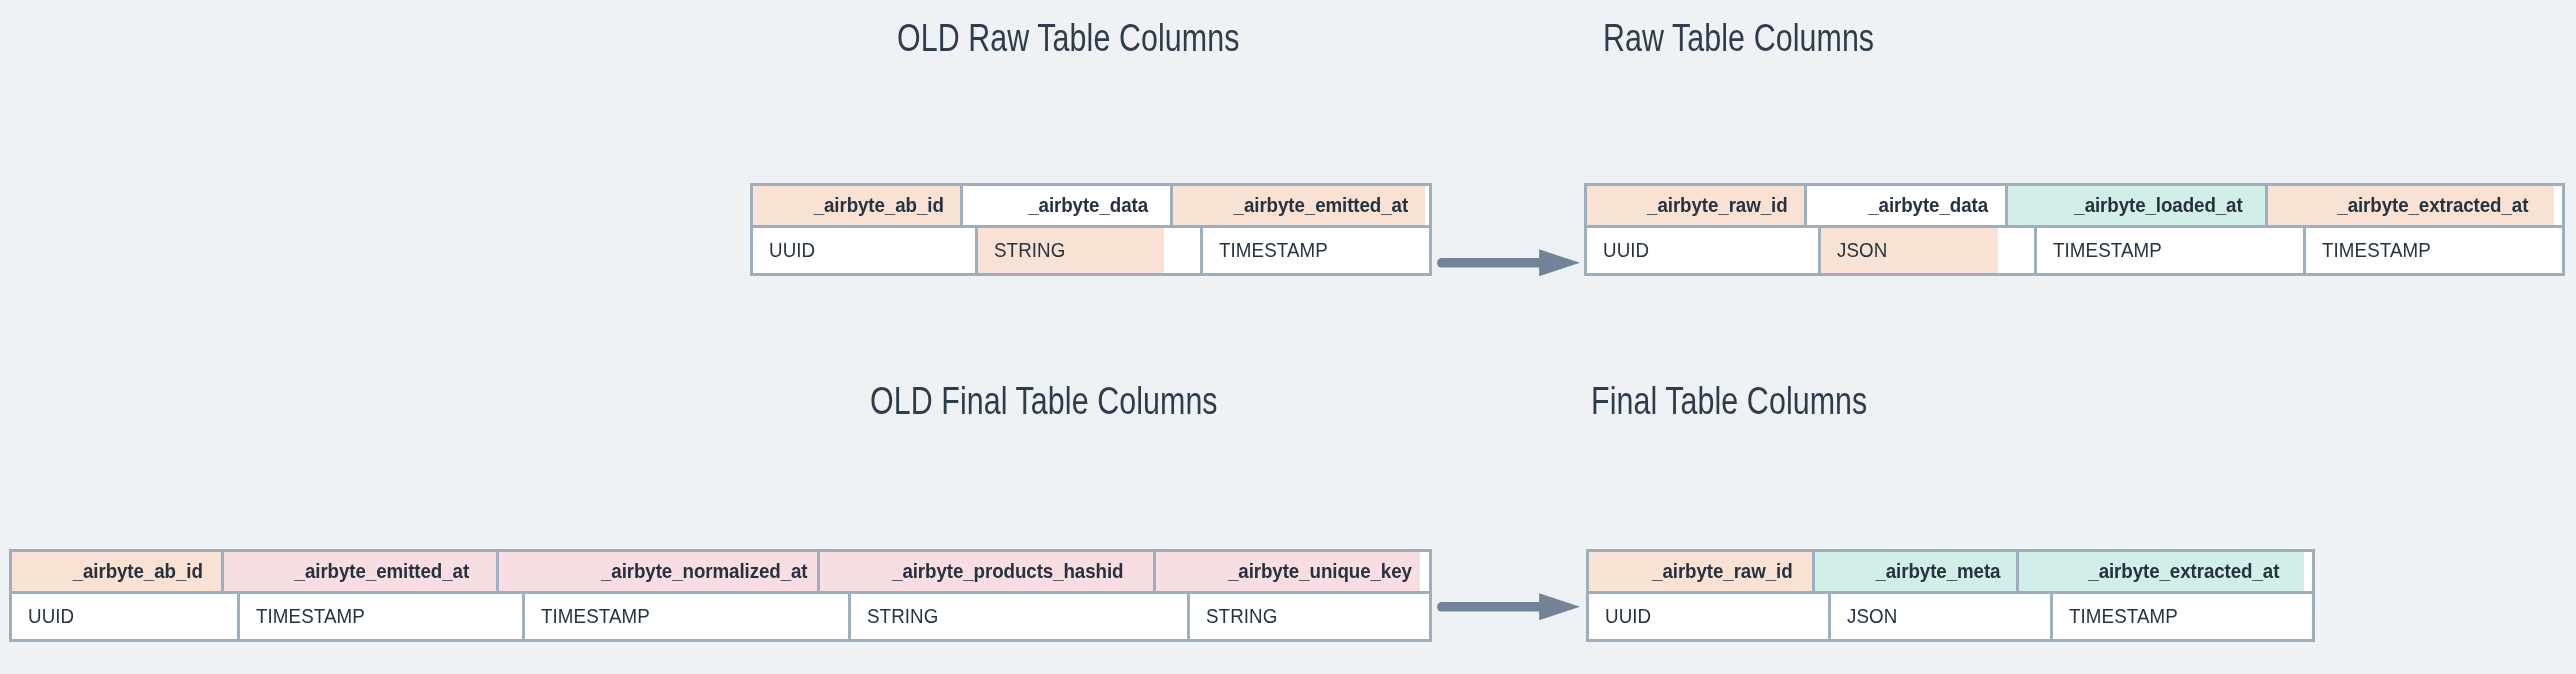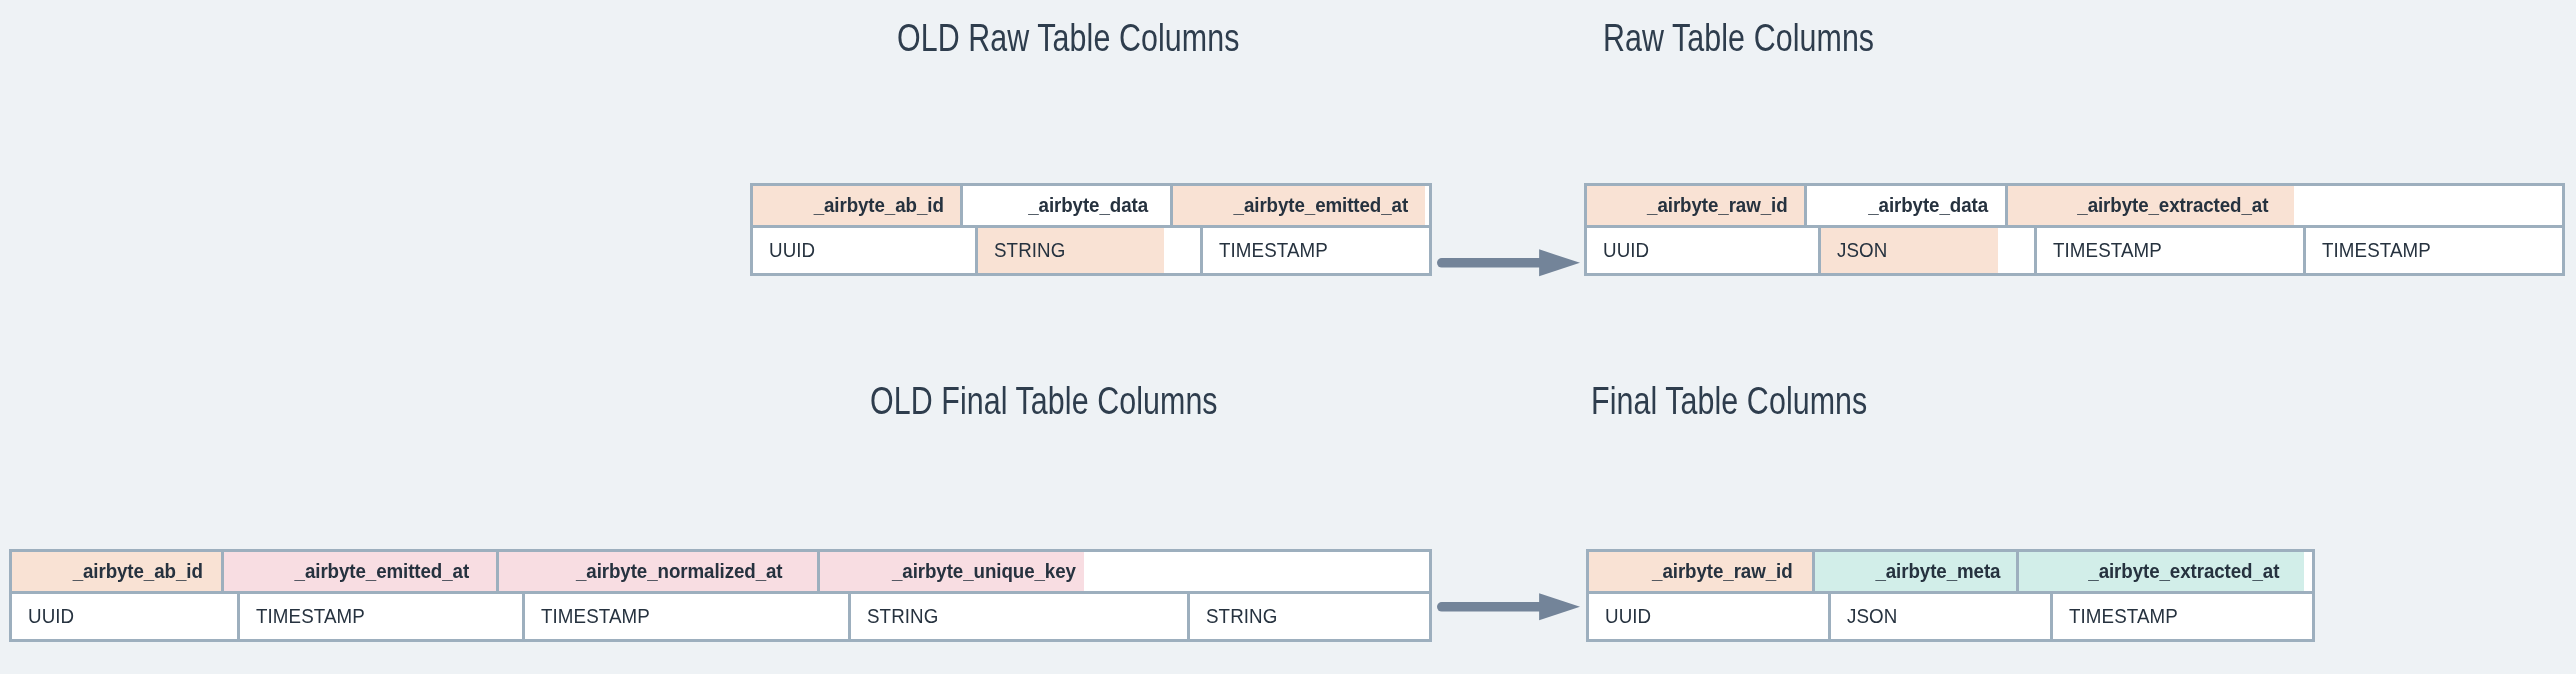--- a/index.html
+++ b/index.html
@@ -141,20 +141,23 @@
   </svg>
 
   <div class="tbl" style="left:1584px; top:183px; width:981px;">
     <div class="trow head">
       <div class="cell fill-peach" style="width:217px;">
         <span>_airbyte_raw_id</span>
       </div>
       <div class="cell fill-white" style="width:201px;">
         <span>_airbyte_data</span>
       </div>
+      <div class="cell fill-teal" style="width:260px;">
+        <span>_airbyte_loaded_at</span>
+      </div>
       <div class="cell fill-peach" style="width:289px;">
         <span>_airbyte_extracted_at</span>
       </div>
     </div>
     <div class="trow body">
       <div class="cell fill-white" style="width:217px;">
         <span>UUID</span>
       </div>
       <div class="cell fill-peach" style="width:201px;">
         <span>JSON</span>
@@ -173,22 +176,25 @@
   <div class="title" style="left:1591px; top:382px;">Final Table Columns</div>
 
   <div class="tbl" style="left:8.7px; top:549px; width:1423px;">
     <div class="trow head">
       <div class="cell fill-peach" style="width:209px;">
         <span>_airbyte_ab_id</span>
       </div>
       <div class="cell fill-pink" style="width:275px;">
         <span>_airbyte_emitted_at</span>
       </div>
-      <div class="cell fill-pink" style="width:321px;">
+      <div class="cell fill-pink" style="width:321px;justify-content:flex-end;">
         <span>_airbyte_normalized_at</span>
+      </div>
+      <div class="cell fill-pink" style="width:336px;">
+        <span>_airbyte_products_hashid</span>
       </div>
       <div class="cell fill-pink" style="width:267px;justify-content:flex-end;">
         <span>_airbyte_unique_key</span>
       </div>
     </div>
     <div class="trow body">
       <div class="cell fill-white" style="width:209px;">
         <span>UUID</span>
       </div>
       <div class="cell fill-white" style="width:275px;">

